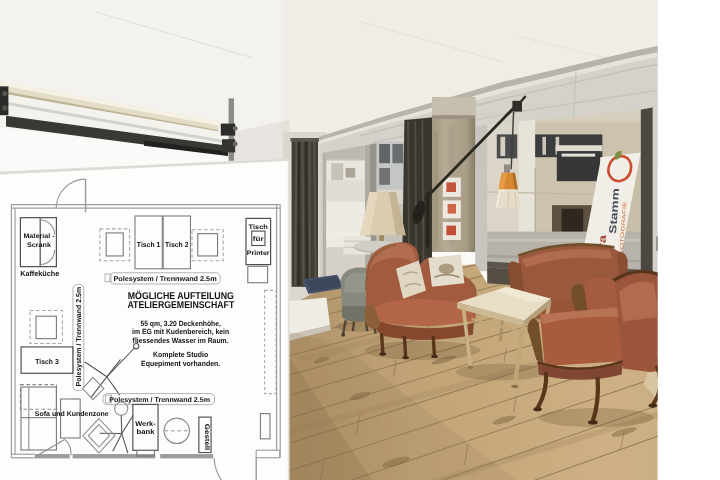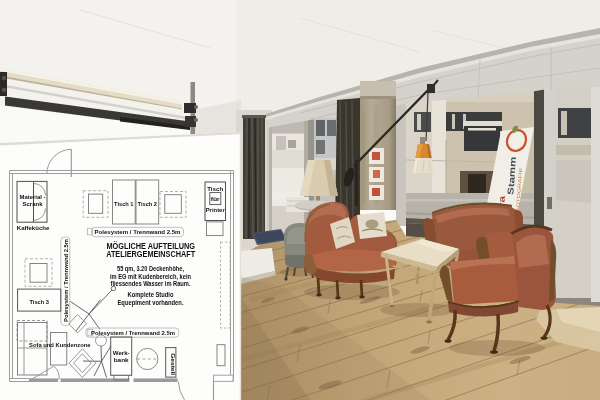--- a/index.html
+++ b/index.html
@@ -1,16 +1,16 @@
 <!DOCTYPE html>
 <html><head>
 <meta charset="utf-8">
 <style>
 html,body{margin:0;padding:0;background:#fff}
-#stage{position:relative;width:600px;height:400px;overflow:hidden;font-family:"Liberation Sans",sans-serif}
+#stage{position:relative;width:548px;height:400px;overflow:hidden;font-family:"Liberation Sans",sans-serif}
 </style>
 </head>
 <body>
 <div id="stage">
 <svg width="600" height="400" viewBox="0 0 600 400" xmlns="http://www.w3.org/2000/svg">
 <defs>
 <clipPath id="floorclip">
           <polygon points="236,258 265,242 308,230 396,220 406,236 540,247 545,248 545,302 600,306 600,400 236,400"></polygon>
         </clipPath>
 <linearGradient id="floorg" x1="0" y1="0" x2="1" y2="0">

